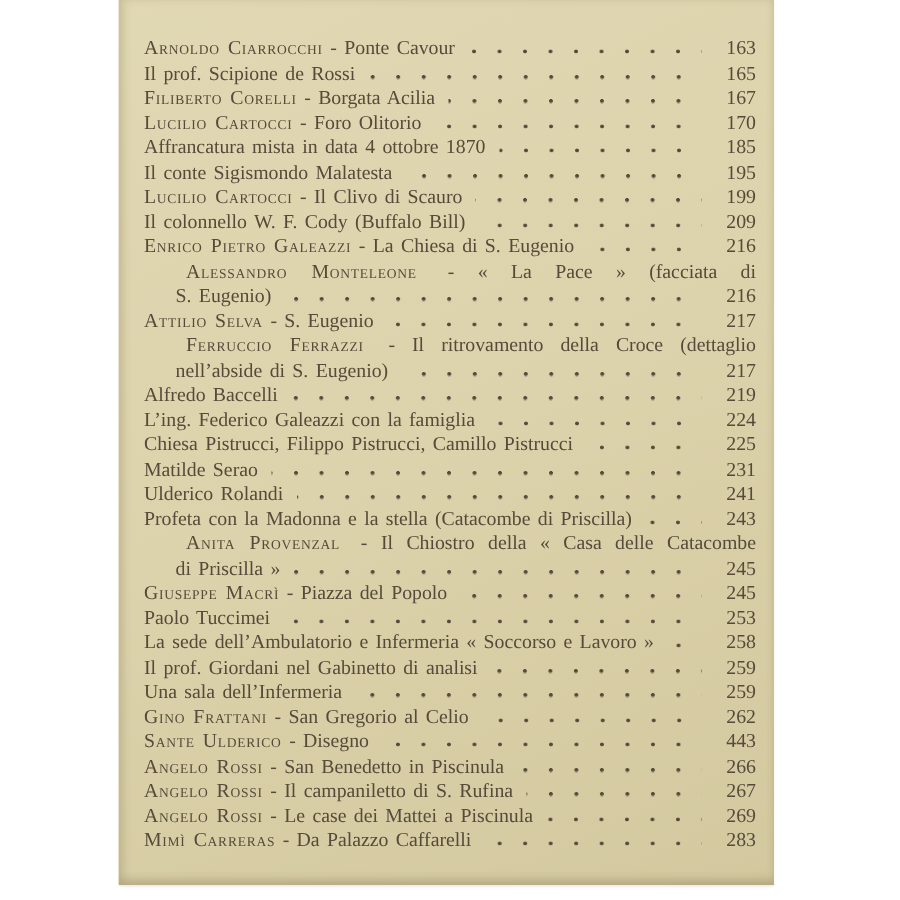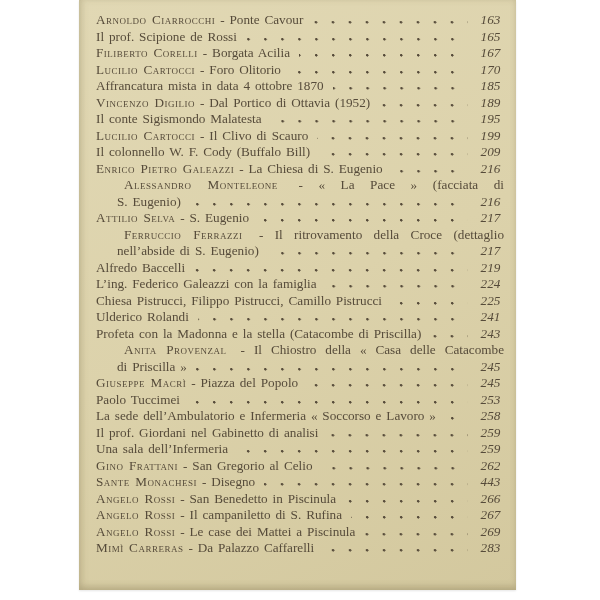--- a/index.html
+++ b/index.html
@@ -11,21 +11,21 @@
     overflow: hidden;
     font-family: "Liberation Serif", "DejaVu Serif", serif;
   }
   .paper {
     position: absolute;
     left: 79px;
     top: 0;
     width: 437px;
     height: 590px;
     box-sizing: border-box;
-    padding: 12px 12px 0 17px;
+    padding: 24px 12px 0 17px;
     background: linear-gradient(155deg, #e1d8b4 0%, #dcd2ab 50%, #d3c89e 100%);
     box-shadow:
       inset 0 -4px 6px rgba(90, 75, 40, 0.20),
       inset 4px 0 6px rgba(90, 75, 40, 0.10),
       0 1px 2px rgba(0, 0, 0, 0.10);
     color: #564b3a;
     font-size: 13.2px;
     line-height: 16.5px;
     word-spacing: 1.6px;
   }
@@ -54,23 +54,22 @@
     min-width: 8px;
     height: 3px;
     margin: 0 9px 0 9px;
     background-image: radial-gradient(circle at 1.3px 1.3px, currentColor 1.05px, transparent 1.5px);
     background-size: 17px 3px;
     background-repeat: repeat-x;
     background-position: right bottom;
   }
   .pagenum {
     min-width: 27px;
-    text-align: center;
+    text-align: right;
     white-space: nowrap;
-    font-style: italic;
   }
 </style>
 </head>
 <body>
 
 <div class="paper">
   <div class="toc-list">
   <div class="entry">
     <div class="line1">
       <span class="name">Arnoldo Ciarrocchi</span>
@@ -115,29 +114,20 @@
   <div class="entry">
     <div class="line1">
 
       <span class="title">Affrancatura mista in data 4 ottobre 1870</span>
       <span class="leader"></span>
       <span class="pagenum">185</span>
     </div>
 
   </div>
 
-  <div class="entry">
-    <div class="line1">
-      <span class="name">Vincenzo Digilio</span>
-      <span class="title">- Dal Portico di Ottavia (1952)</span>
-      <span class="leader"></span>
-      <span class="pagenum">189</span>
-    </div>
-
-  </div>
 
   <div class="entry">
     <div class="line1">
 
       <span class="title">Il conte Sigismondo Malatesta</span>
       <span class="leader"></span>
       <span class="pagenum">195</span>
     </div>
 
   </div>
@@ -233,20 +223,29 @@
   <div class="entry">
     <div class="line1">
 
       <span class="title">Chiesa Pistrucci, Filippo Pistrucci, Camillo Pistrucci</span>
       <span class="leader"></span>
       <span class="pagenum">225</span>
     </div>
 
   </div>
 
+  <div class="entry">
+    <div class="line1">
+
+      <span class="title">Matilde Serao</span>
+      <span class="leader"></span>
+      <span class="pagenum">231</span>
+    </div>
+
+  </div>
 
   <div class="entry">
     <div class="line1">
 
       <span class="title">Ulderico Rolandi</span>
       <span class="leader"></span>
       <span class="pagenum">241</span>
     </div>
 
   </div>
@@ -330,21 +329,21 @@
       <span class="name">Gino Frattani</span>
       <span class="title">- San Gregorio al Celio</span>
       <span class="leader"></span>
       <span class="pagenum">262</span>
     </div>
 
   </div>
 
   <div class="entry">
     <div class="line1">
-      <span class="name">Sante Monachesi</span>
+      <span class="name">Sante Ulderico</span>
       <span class="title">- Disegno</span>
       <span class="leader"></span>
       <span class="pagenum">443</span>
     </div>
 
   </div>
 
   <div class="entry">
     <div class="line1">
       <span class="name">Angelo Rossi</span>

